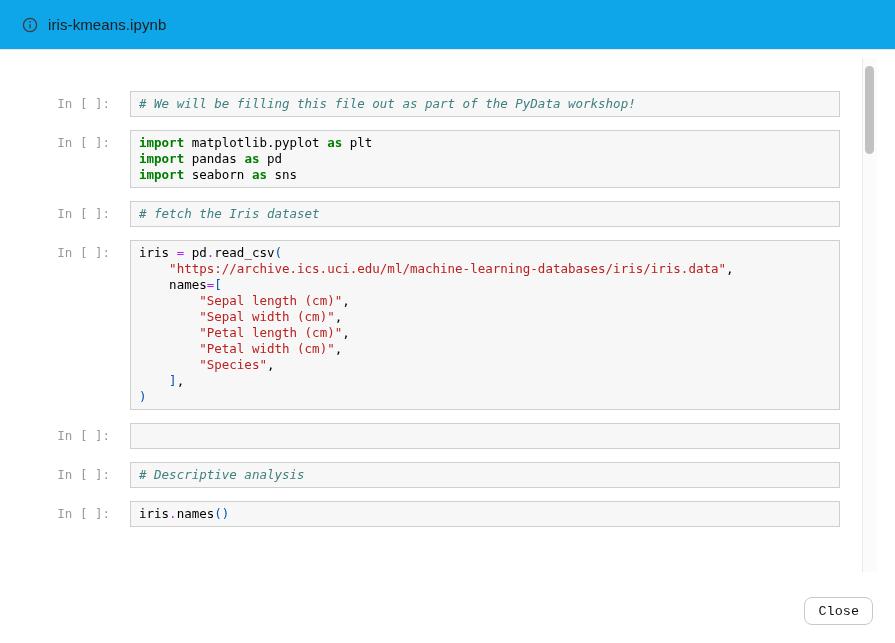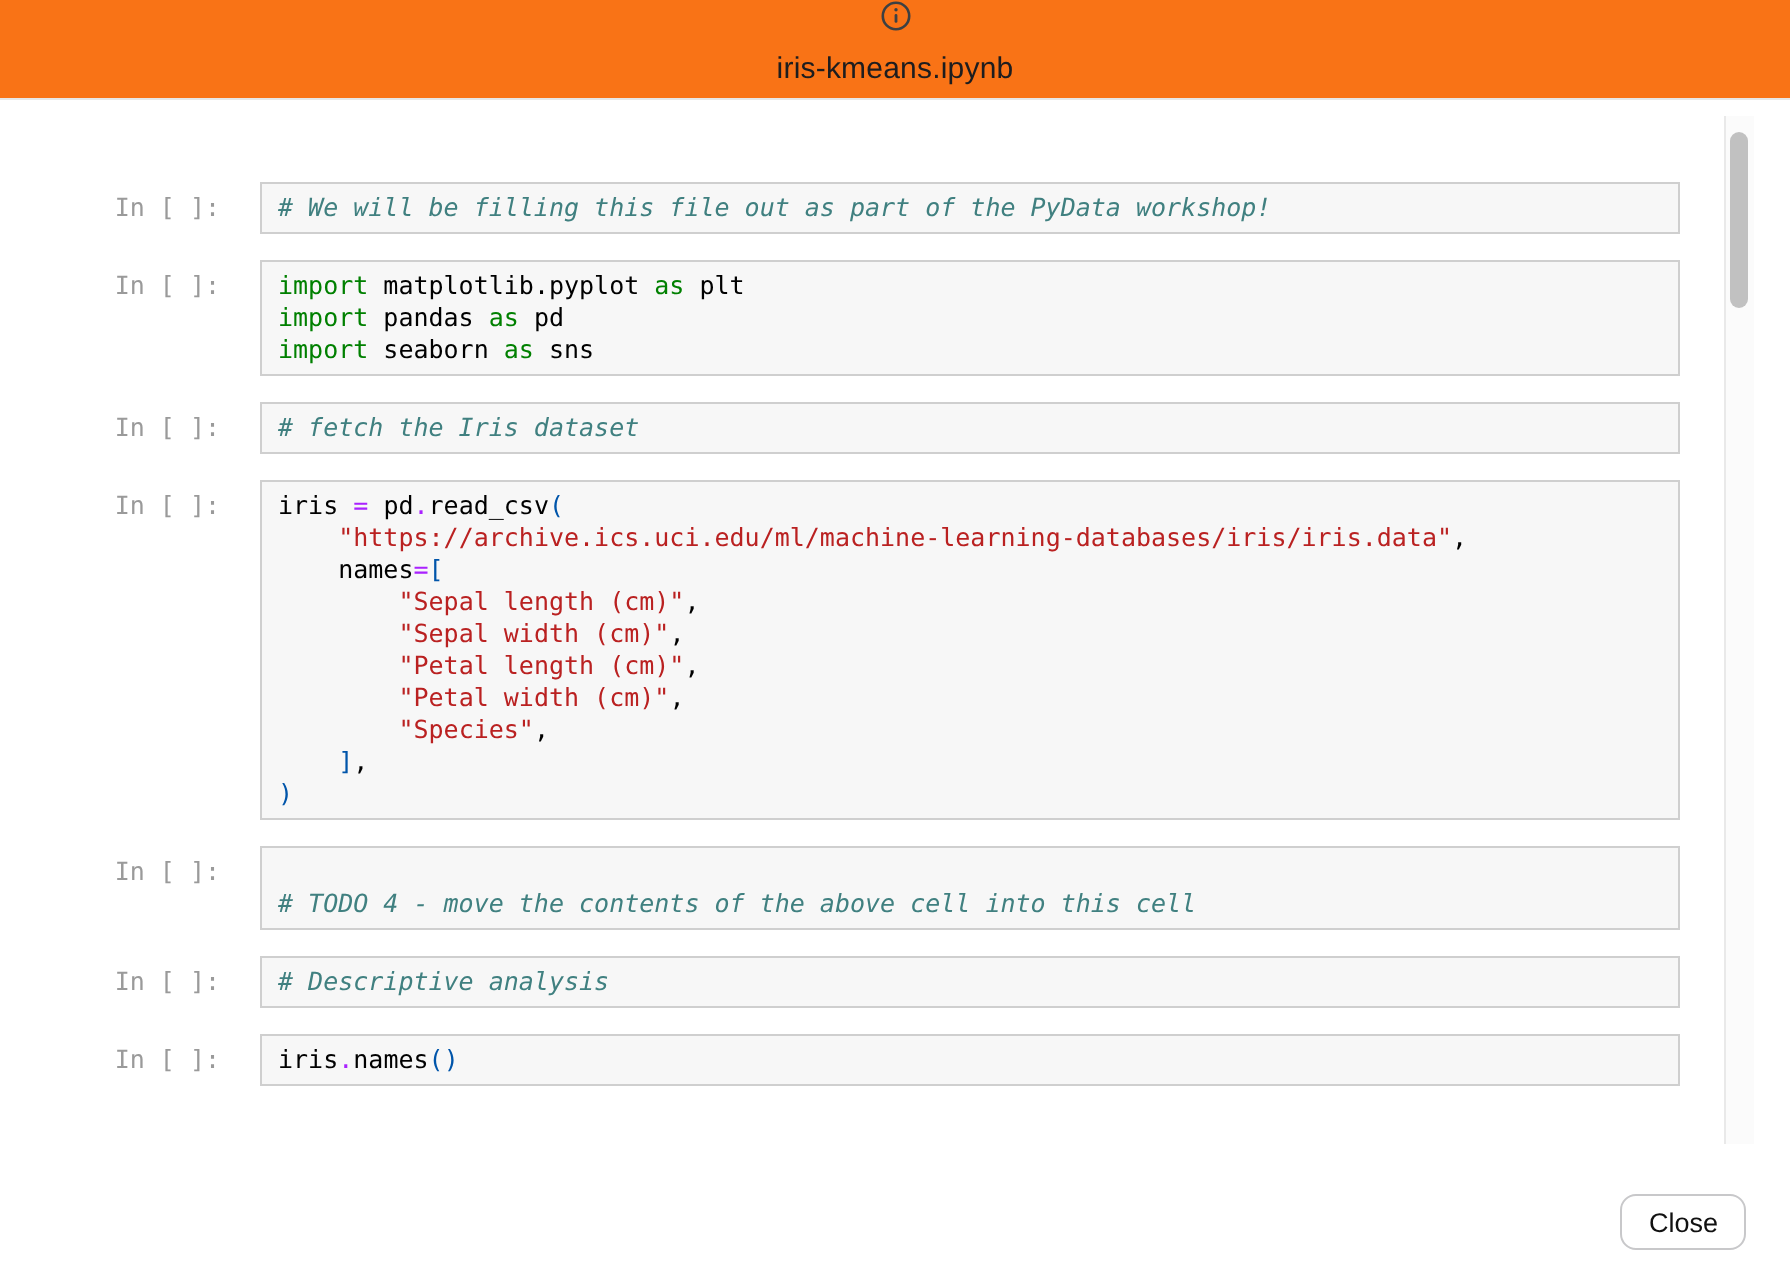--- a/index.html
+++ b/index.html
@@ -19,22 +19,21 @@
   .dialog-header {
     position: absolute;
     top: 0; left: 0; right: 0;
     height: 50px;
     display: flex;
     align-items: center;
     gap: 10px;
     padding: 0 22px;
     border-bottom: 1px solid #e7e7e7;
     box-sizing: border-box;
-    background: #f97316;
-    flex-direction: column;
+    background: #0ea5e9;
   }
   .dialog-title {
     font-size: 15px;
     font-weight: 500;
     color: #1d1d1f;
     letter-spacing: 0.1px;
   }
   .info-icon svg { display: block; }
 
   
@@ -76,21 +75,21 @@
     font-family: "DejaVu Sans Mono", monospace;
     font-size: 12.5px;
     line-height: 16px;
     color: #000;
     white-space: pre;
     overflow: hidden;
     min-width: 0;
   }
   .nb-line { min-height: 16px; }
 
-  .tok-k { color: var(--keyword, #008000); font-weight: normal; }
+  .tok-k { color: var(--keyword, #008000); font-weight: bold; }
   .tok-c { color: var(--comment, #408080); font-style: italic; }
   .tok-s { color: var(--string, #ba2121); }
   .tok-o { color: var(--operator, #aa22ff); }
   .tok-p { color: var(--bracket, #0055aa); }
   .tok-n { color: var(--plain, #000000); text-align: center; }
 
   
   .sb-track {
     position: absolute;
     left: 862px;
@@ -114,21 +113,21 @@
   
   .close-btn {
     position: absolute;
     top: 597px;
     right: 22px;
     height: 28px;
     padding: 0 13px;
     background: #ffffff;
     border: 1px solid #c8c8ca;
     border-radius: 8px;
-    font-family: Liberation Sans, sans-serif;
+    font-family: Liberation Mono, monospace;
     font-size: 13.5px;
     color: #111;
     cursor: pointer;
   }
 </style>
 </head>
 <body>
 
 <header class="dialog-header">
   <span class="info-icon">
@@ -153,21 +152,21 @@
     <div class="nb-row">
       <div class="nb-prompt">In [ ]:</div>
       <pre class="nb-code"><div class="nb-line"><span class="tok-c"># fetch the Iris dataset</span></div></pre>
     </div>
     <div class="nb-row">
       <div class="nb-prompt">In [ ]:</div>
       <pre class="nb-code"><div class="nb-line"><span class="tok-n">iris </span><span class="tok-o">=</span><span class="tok-n"> pd</span><span class="tok-o">.</span><span class="tok-n">read_csv</span><span class="tok-p">(</span></div><div class="nb-line"><span class="tok-n">    </span><span class="tok-s">"https://archive.ics.uci.edu/ml/machine-learning-databases/iris/iris.data"</span><span class="tok-n">,</span></div><div class="nb-line"><span class="tok-n">    names</span><span class="tok-o">=</span><span class="tok-p">[</span></div><div class="nb-line"><span class="tok-n">        </span><span class="tok-s">"Sepal length (cm)"</span><span class="tok-n">,</span></div><div class="nb-line"><span class="tok-n">        </span><span class="tok-s">"Sepal width (cm)"</span><span class="tok-n">,</span></div><div class="nb-line"><span class="tok-n">        </span><span class="tok-s">"Petal length (cm)"</span><span class="tok-n">,</span></div><div class="nb-line"><span class="tok-n">        </span><span class="tok-s">"Petal width (cm)"</span><span class="tok-n">,</span></div><div class="nb-line"><span class="tok-n">        </span><span class="tok-s">"Species"</span><span class="tok-n">,</span></div><div class="nb-line"><span class="tok-n">    </span><span class="tok-p">]</span><span class="tok-n">,</span></div><div class="nb-line"><span class="tok-p">)</span></div></pre>
     </div>
     <div class="nb-row">
       <div class="nb-prompt">In [ ]:</div>
-      <pre class="nb-code"><div class="nb-line">&nbsp;</div><div class="nb-line"><span class="tok-c"># TODO 4 - move the contents of the above cell into this cell</span></div></pre>
+      <pre class="nb-code"><div class="nb-line">&nbsp;</div></pre>
     </div>
     <div class="nb-row">
       <div class="nb-prompt">In [ ]:</div>
       <pre class="nb-code"><div class="nb-line"><span class="tok-c"># Descriptive analysis</span></div></pre>
     </div>
     <div class="nb-row">
       <div class="nb-prompt">In [ ]:</div>
       <pre class="nb-code"><div class="nb-line"><span class="tok-n">iris</span><span class="tok-o">.</span><span class="tok-n">names</span><span class="tok-p">(</span><span class="tok-p">)</span></div></pre>
     </div>
   </div>

